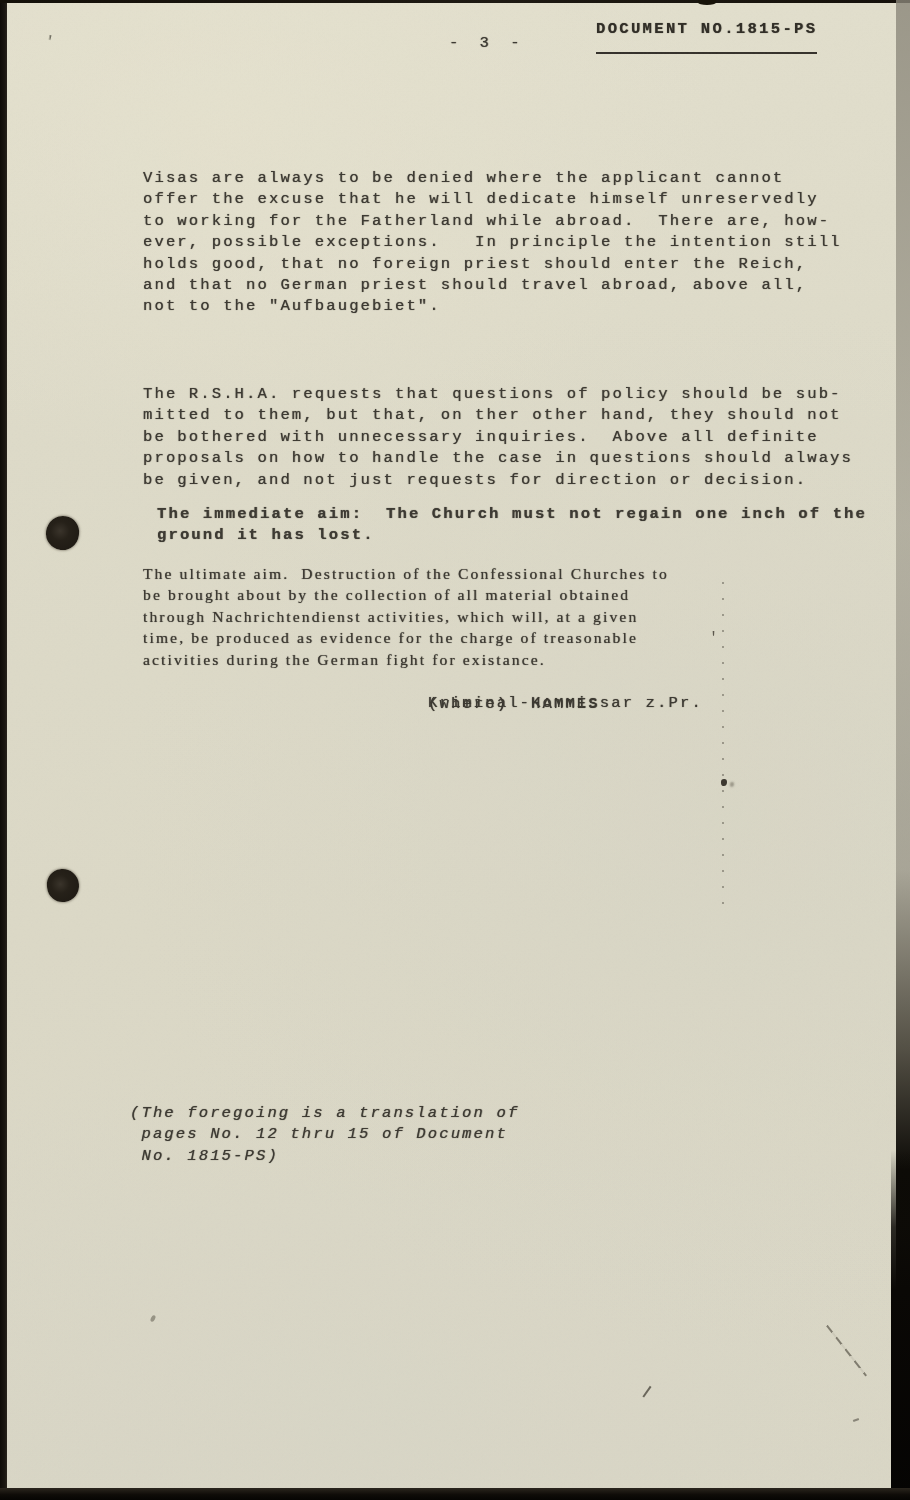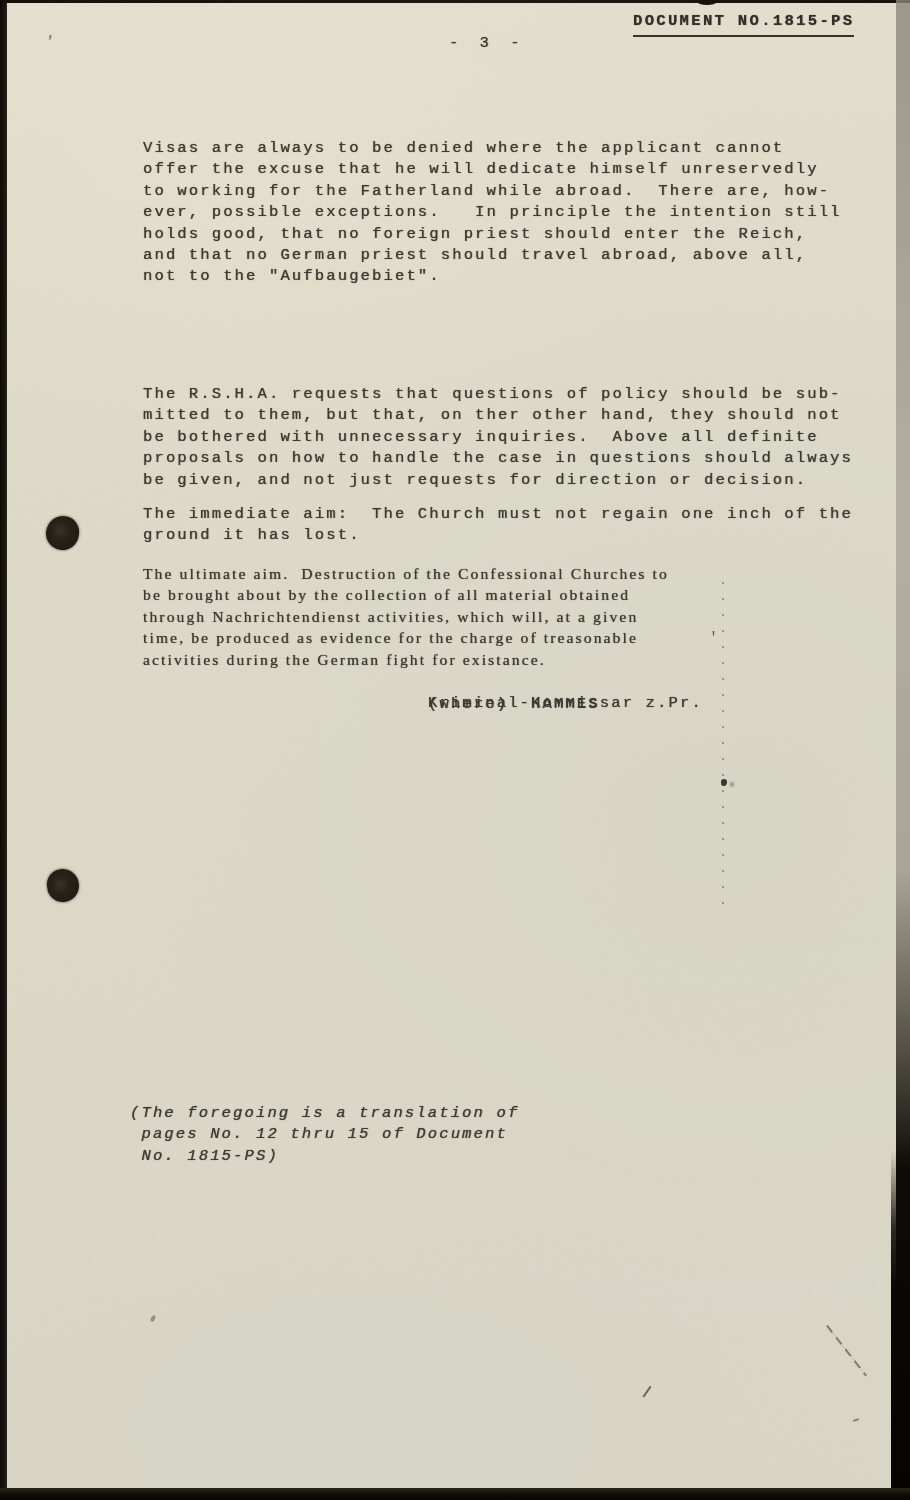--- a/index.html
+++ b/index.html
@@ -33,34 +33,33 @@
     white-space: pre;
     font-size: 15.5px;
     line-height: 21.4px;
     letter-spacing: 2.15px;
     color: #3b3831;
     text-shadow: 0 0 1px rgba(58,55,47,0.75), 0.6px 0.4px 0 rgba(58,55,47,0.28);
     filter: blur(0.28px);
     z-index: 2;
   }
   .doc-number {
-    left: 596px; top: 11px;
+    left: 596px; top: 19px;
     font-weight: bold;
     color: #2f2c25;
     letter-spacing: 2.35px;
     border-bottom: 2.5px solid #34302a;
-    padding-bottom: 3px;
-    margin-left: 37px;
+    padding-bottom: 12px;
   }
   .page-number { left: 449px; top: 33px; letter-spacing: 6px; }
   .p1 { left: 143px; top: 91px;  }
-  .p2 { left: 143px; top: 138px; }
+  .p2 { left: 143px; top: 168px; }
   .p3 { left: 143px; top: 309px; }
   .p4 { left: 143px; top: 384px; }
-  .p5 { left: 143px; top: 504px; }
+  .p5 { left: 157px; top: 504px; font-weight: bold; }
   .p6 { left: 143px; top: 563px; font-family: Liberation Serif, serif; }
   .sig-line1 { left: 428px; top: 694px; }
   .sig-line2 { left: 428px; top: 693px; }
   .footnote  { left: 130px; top: 1103px; font-style: italic; }
   
   .edge { position: absolute; z-index: 4; }
   .edge-left   { left: 0; top: 0; width: 7px; height: 1500px; background: linear-gradient(90deg, #0e0b07, #1b1712 70%, #2a251d); }
   .edge-top    { left: 0; top: 0; width: 910px; height: 3px; background: linear-gradient(90deg, #141009 0%, #1d1912 55%, #15110b 100%); }
   .edge-bottom { left: 0; top: 1488px; width: 910px; height: 12px; background: linear-gradient(180deg, #2b261e, #0f0c08 55%, #060503); }
   .edge-right-shade {

